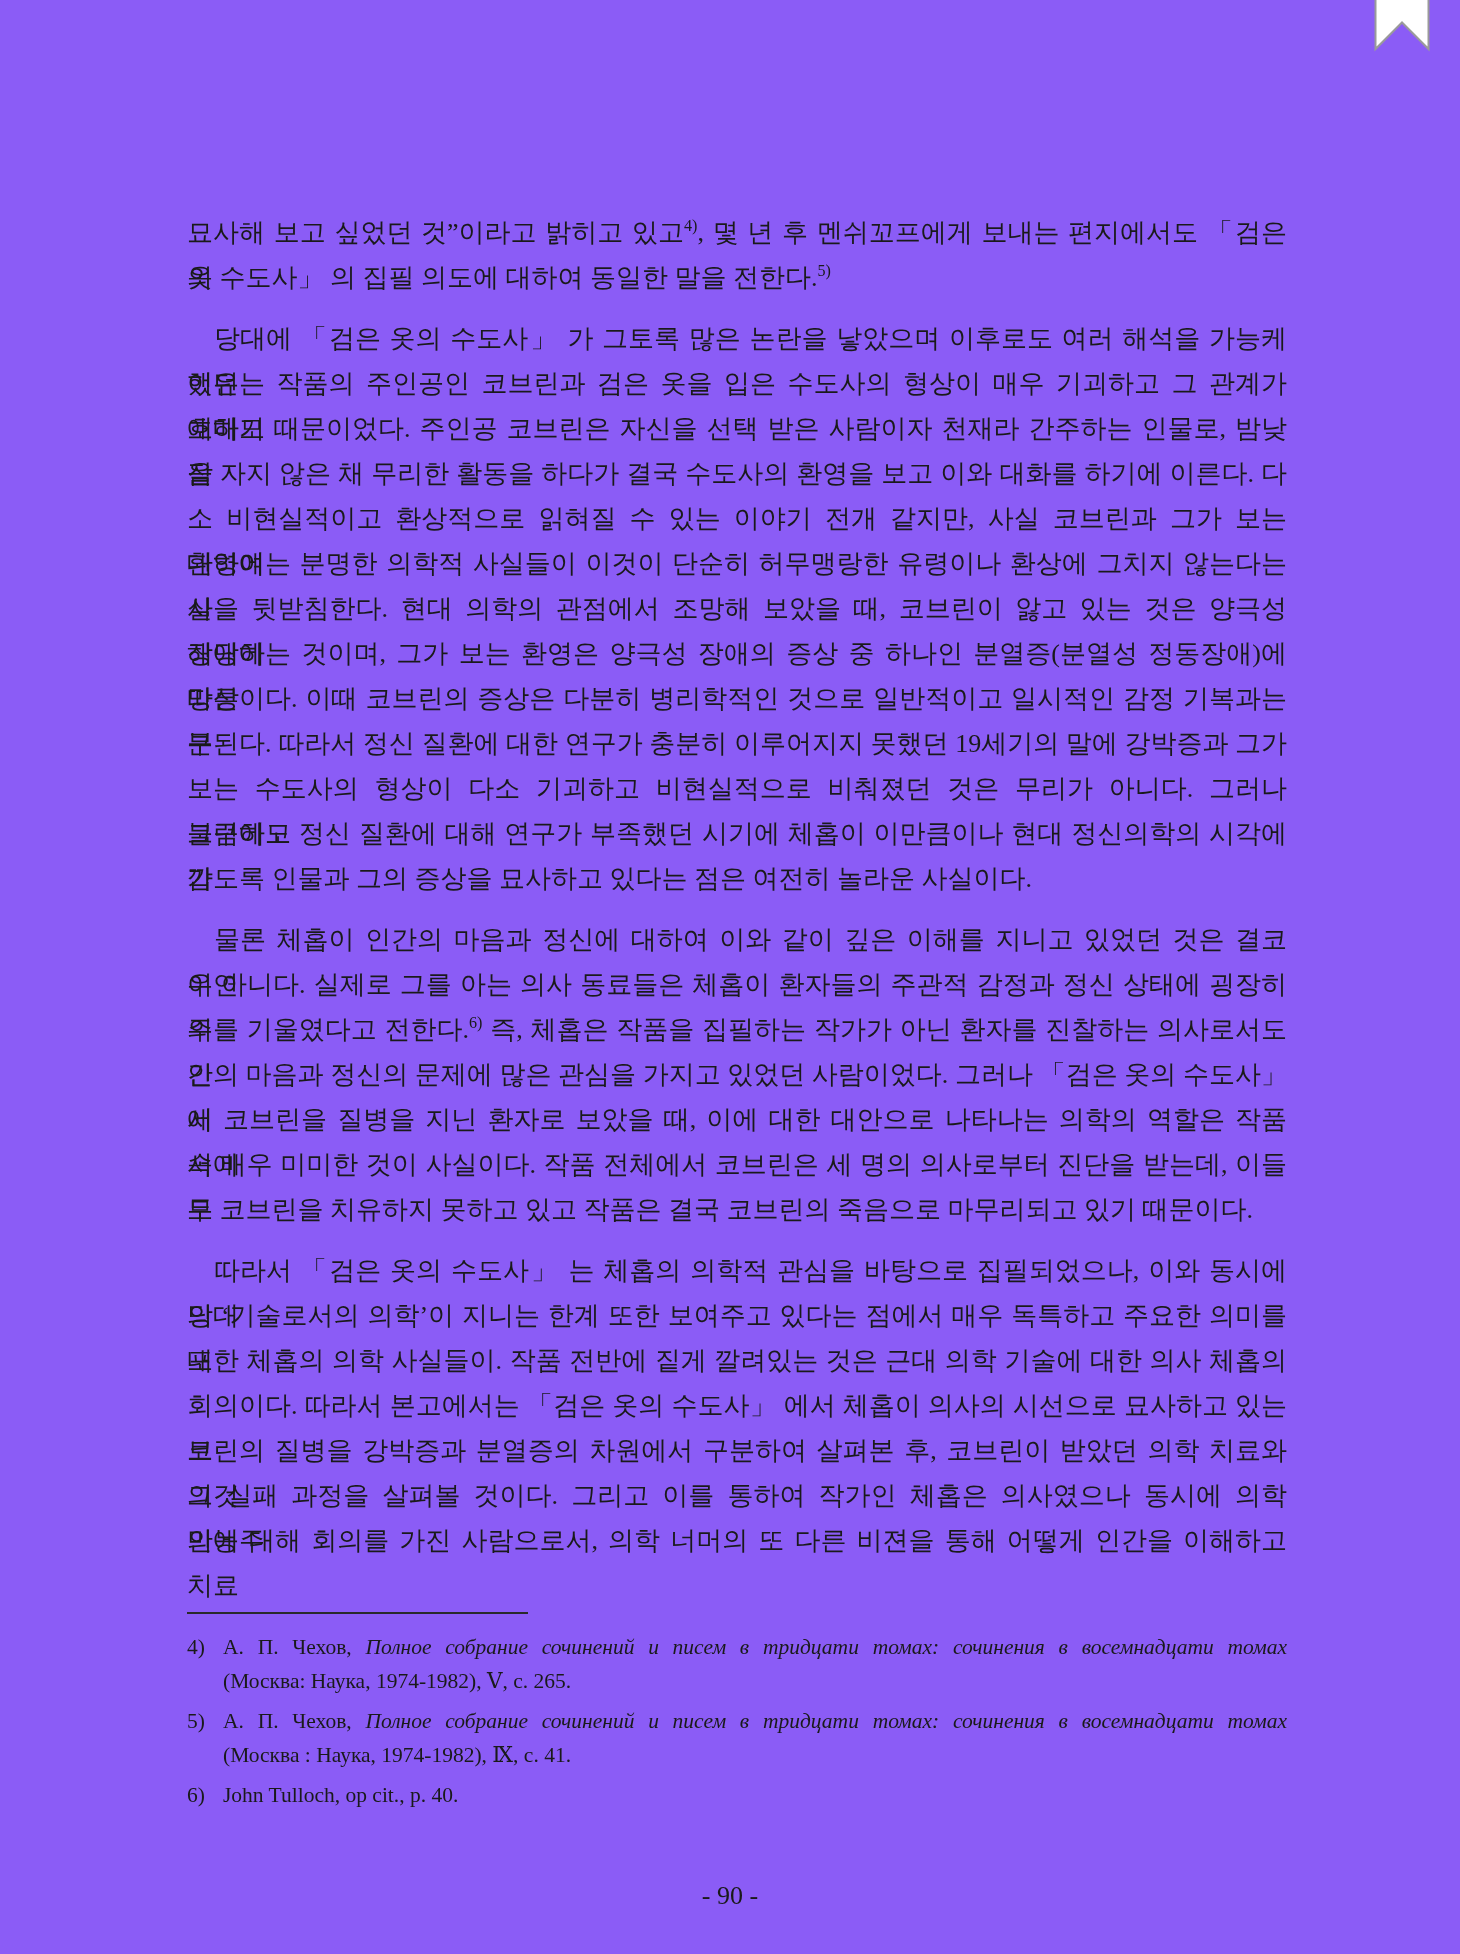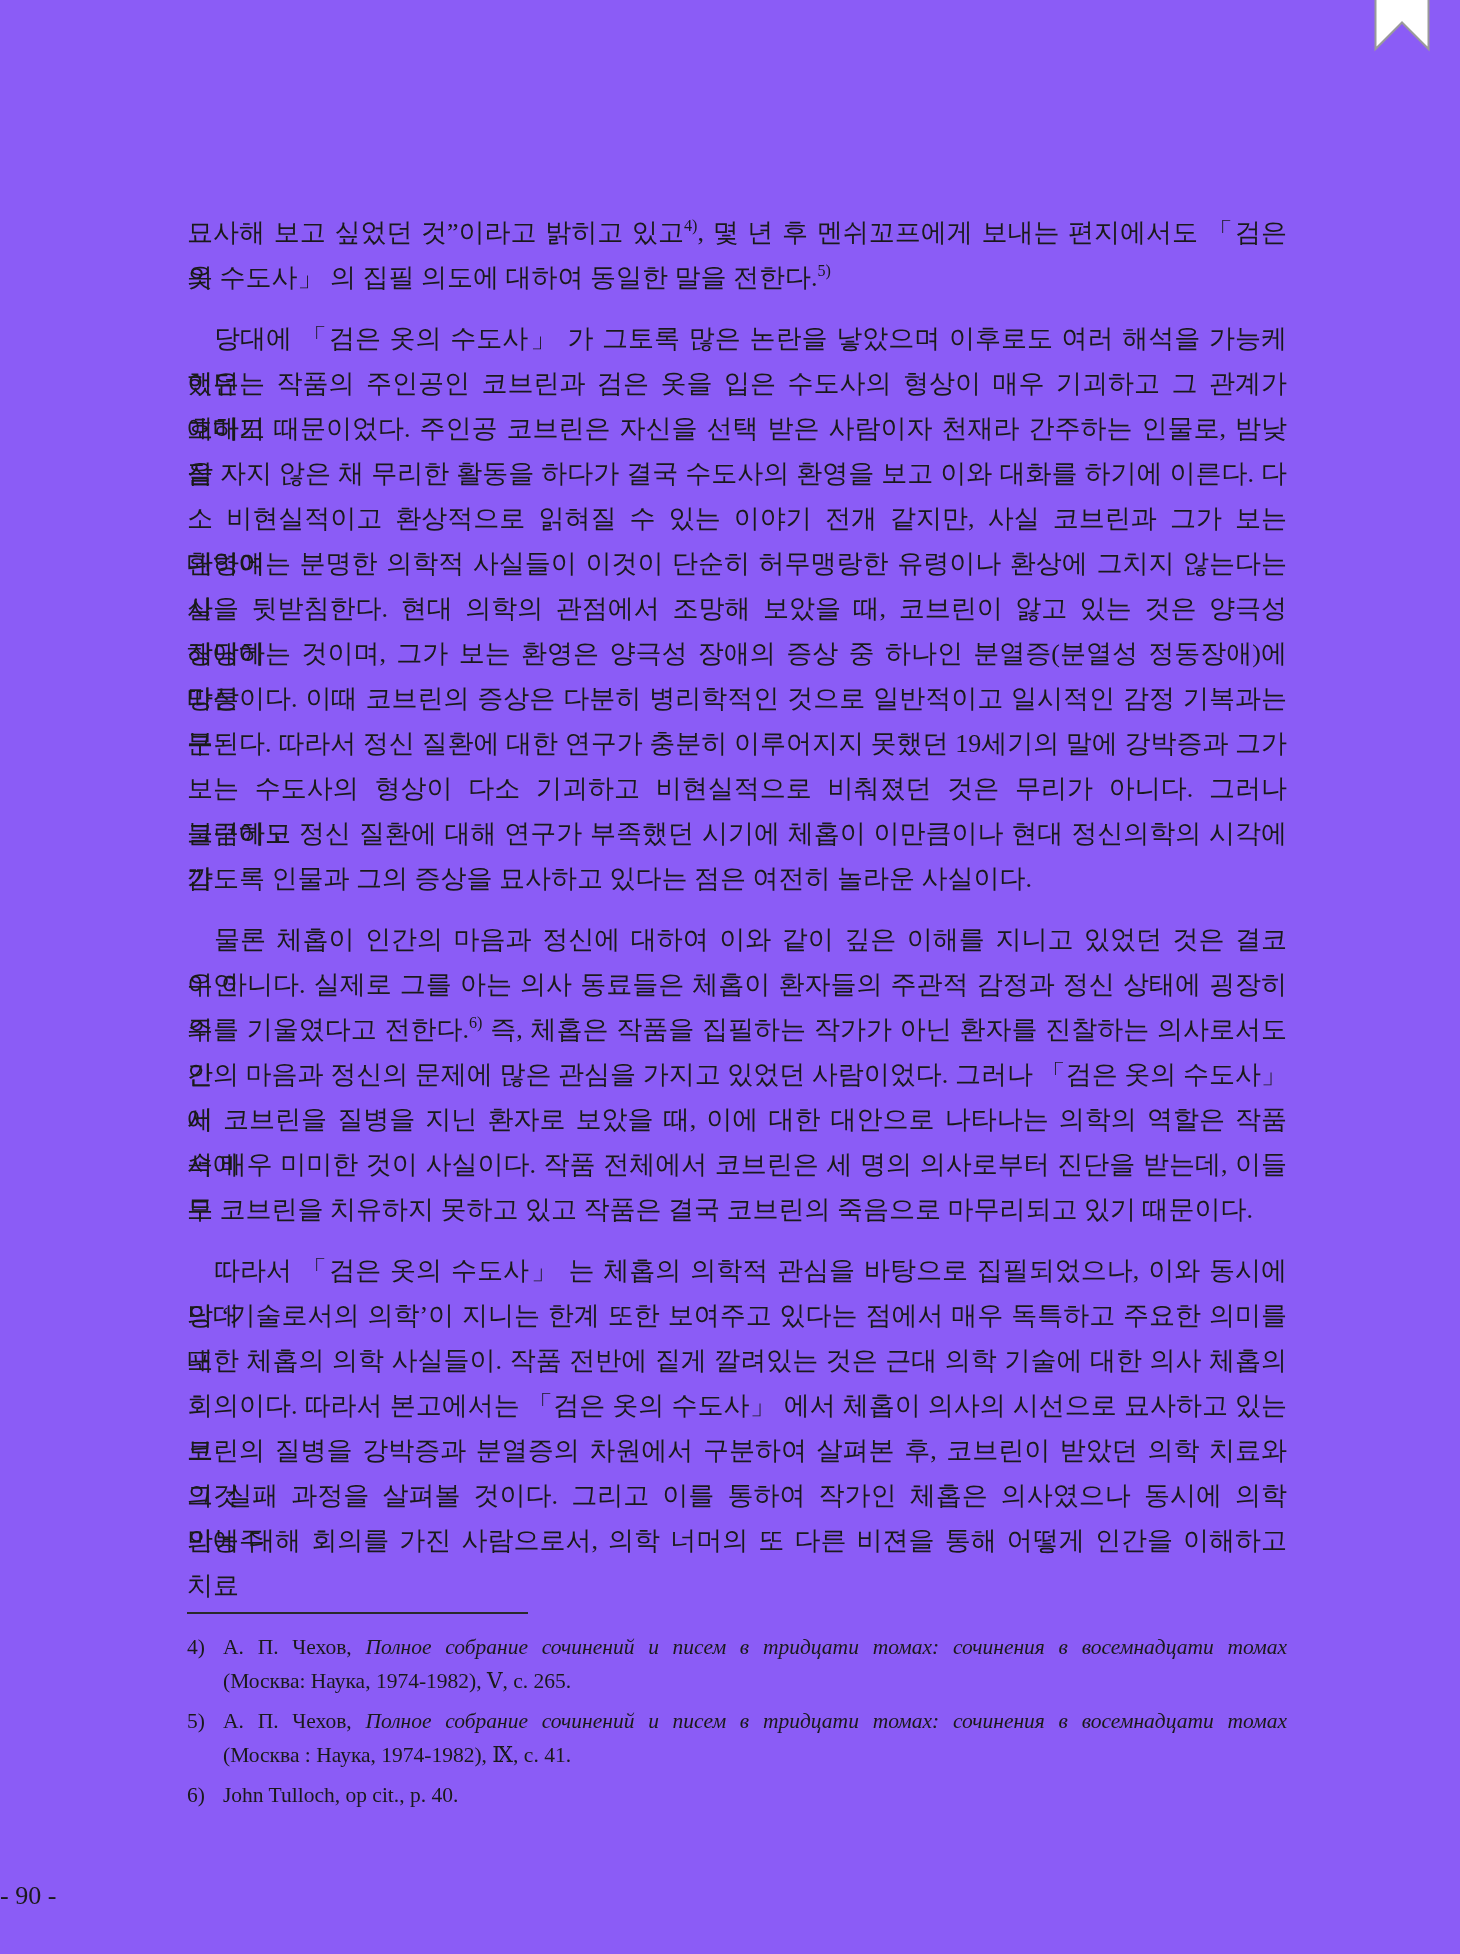--- a/index.html
+++ b/index.html
@@ -28,21 +28,21 @@
   
   .footnotes{position:absolute;left:187px;top:1630px;width:1100px;}
   .footnote-item{position:relative;padding-left:36px;margin-bottom:6px;
     font-size:21.5px;line-height:34px;}
   .fn-marker{position:absolute;left:0;top:0;}
   .fn-line{text-align:justify;text-align-last:justify;word-break:keep-all;}
   .fn-line.last{text-align-last:left;}
   .it{font-style:italic;}
   
   .page-number{position:absolute;left:0;top:1880px;width:100%;
-    text-align:left;font-size:26px;line-height:32px;color:#1a1a1a;}
+    text-align:center;font-size:26px;line-height:32px;color:#1a1a1a;}
 </style>
 </head>
 <body>
 
 <div class="page">
 
   <div class="bookmark">
     <svg width="56" height="52" viewBox="0 0 56 52" xmlns="http://www.w3.org/2000/svg">
       <path d="M1.5,-2 L1.5,49 L28,22.5 L54.5,49 L54.5,-2" fill="#ffffff" stroke="#9a9a9a" stroke-width="2" stroke-linejoin="miter"></path>
     </svg>

